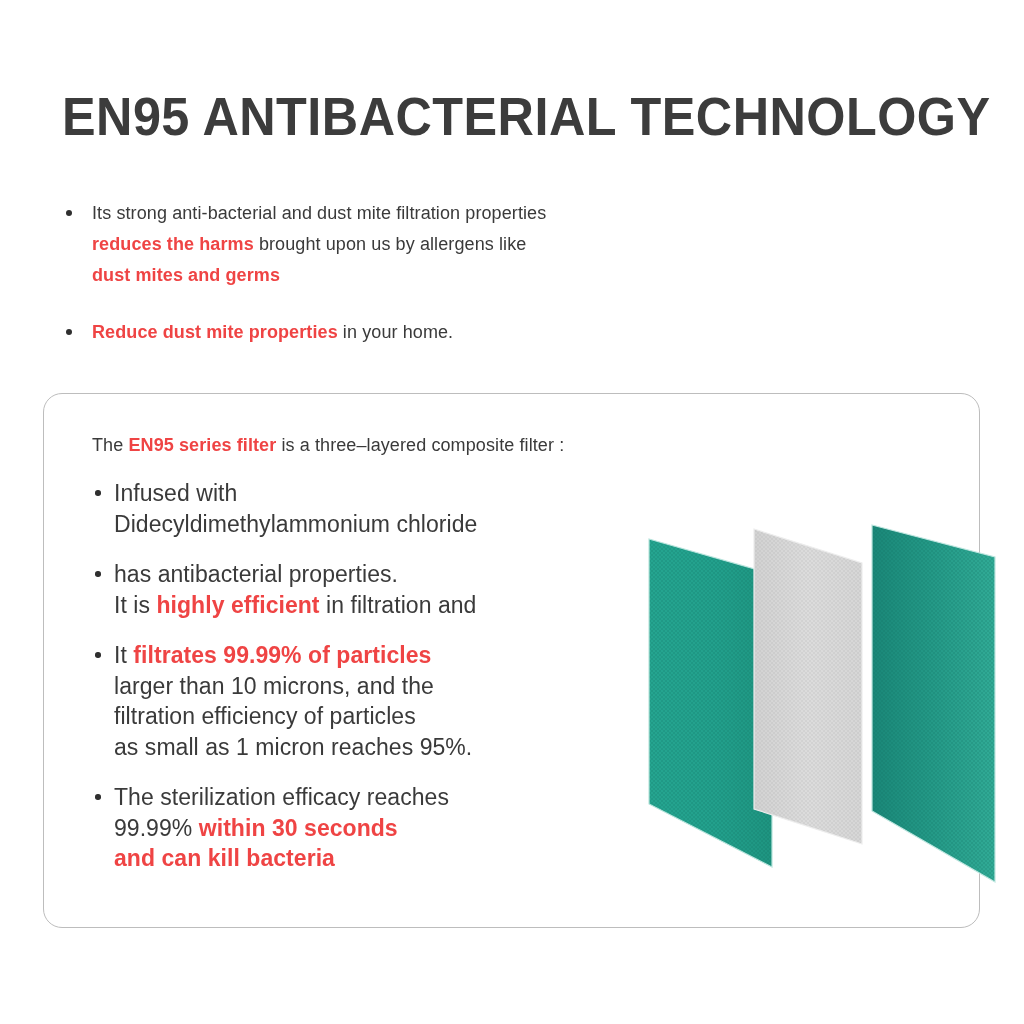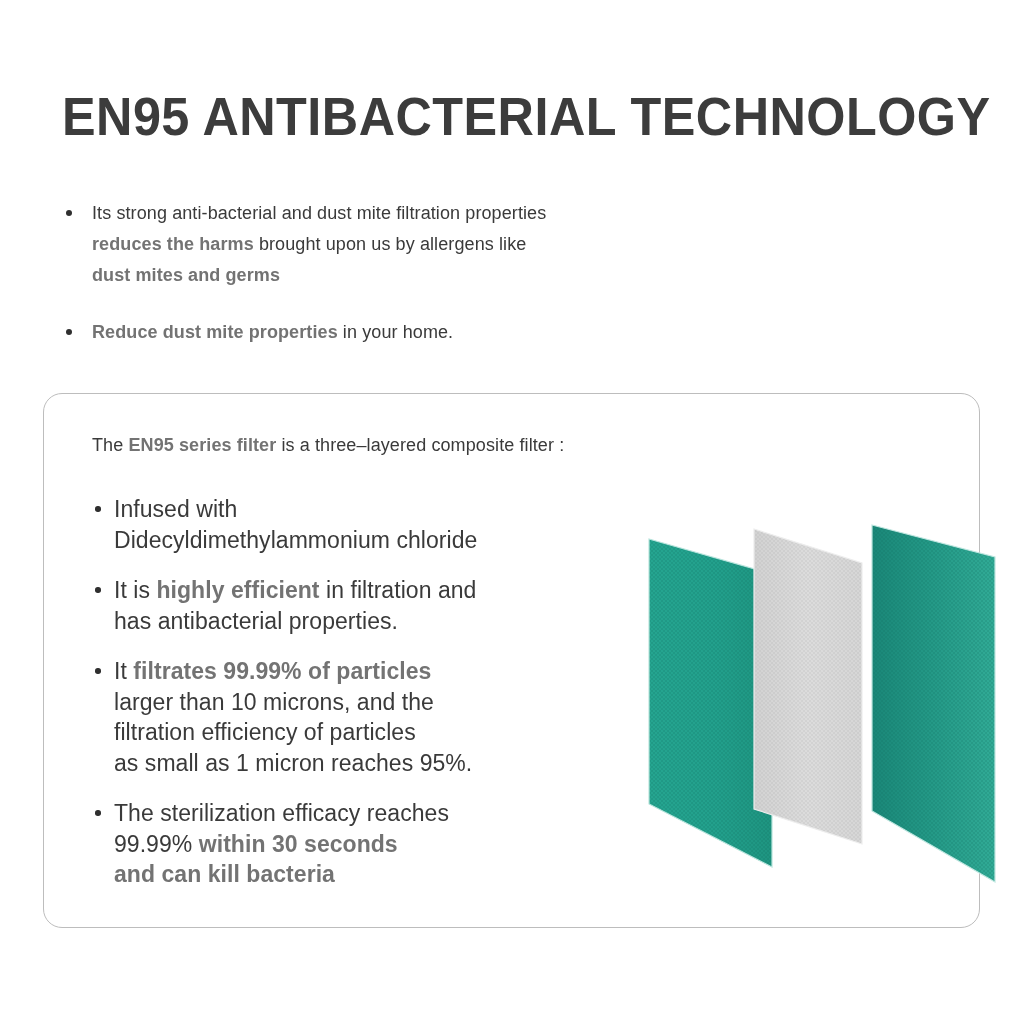--- a/index.html
+++ b/index.html
@@ -62,21 +62,21 @@
     left: 6px;
     top: 12px;
     width: 6px;
     height: 6px;
     border-radius: 50%;
     background: #2f2f2f;
   }
   .top-item .line { display: block; white-space: pre; }
   b, .b {
     font-weight: 700;
-    color: #737373;
+    color: #ef4444;
   }
 
   
   .card {
     position: absolute;
     left: 43px;
     top: 393px;
     width: 937px;
     height: 535px;
     border: 1px solid #bdbdbd;
@@ -92,21 +92,21 @@
     font-size: 18px;
     line-height: 32px;
     color: #3a3a3a;
     white-space: nowrap;
     letter-spacing: 0.1px;
   }
 
   .card-list {
     position: absolute;
     left: 48px;
-    top: 100px;
+    top: 84px;
     width: 510px;
   }
   .card-item {
     position: relative;
     padding-left: 22px;
     margin-bottom: 20px;
     font-size: 23px;
     line-height: 30.5px;
     color: #3a3a3a;
     letter-spacing: 0.05px;
@@ -164,22 +164,22 @@
     <div class="card-list">
 
       <div class="card-item">
         <span class="dot"></span>
         <span class="line"><span>Infused with</span></span>
         <span class="line"><span>Didecyldimethylammonium chloride</span></span>
       </div>
 
       <div class="card-item">
         <span class="dot"></span>
+        <span class="line"><span>has antibacterial properties.</span></span>
         <span class="line"><span>It is </span><b>highly efficient</b><span> in filtration and</span></span>
-        <span class="line"><span>has antibacterial properties.</span></span>
       </div>
 
       <div class="card-item">
         <span class="dot"></span>
         <span class="line"><span>It </span><b>filtrates 99.99% of particles</b></span>
         <span class="line"><span>larger than 10 microns, and the</span></span>
         <span class="line"><span>filtration efficiency of particles</span></span>
         <span class="line"><span>as small as 1 micron reaches 95%.</span></span>
       </div>
 

